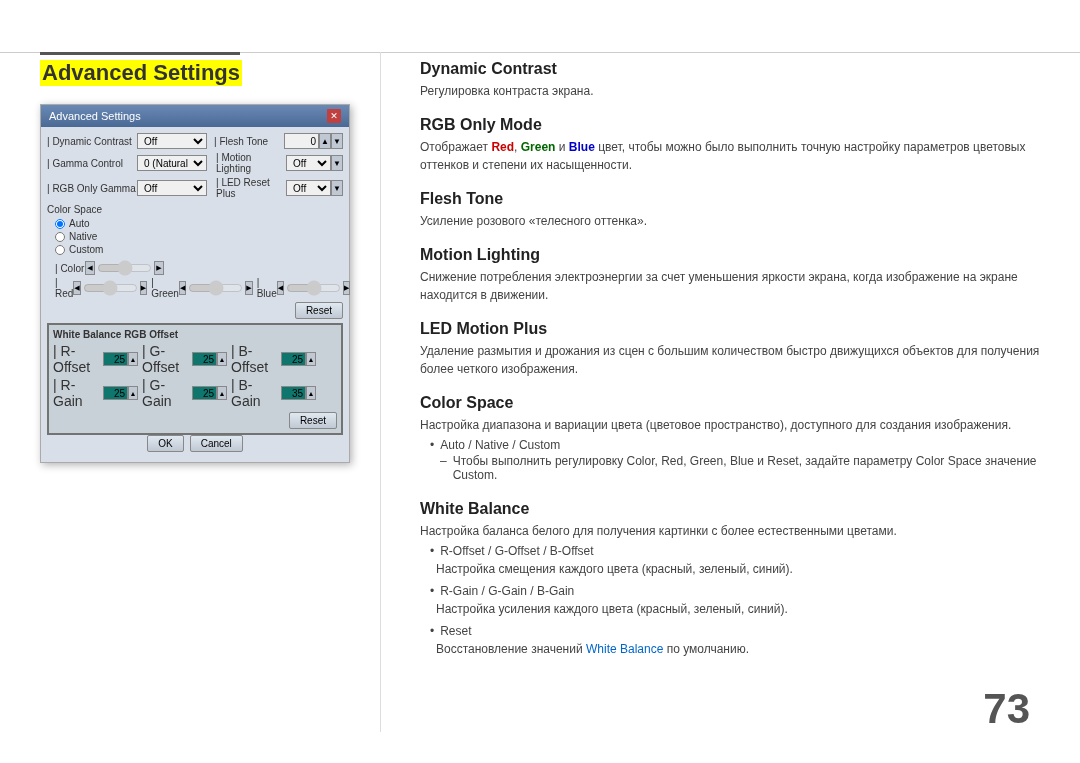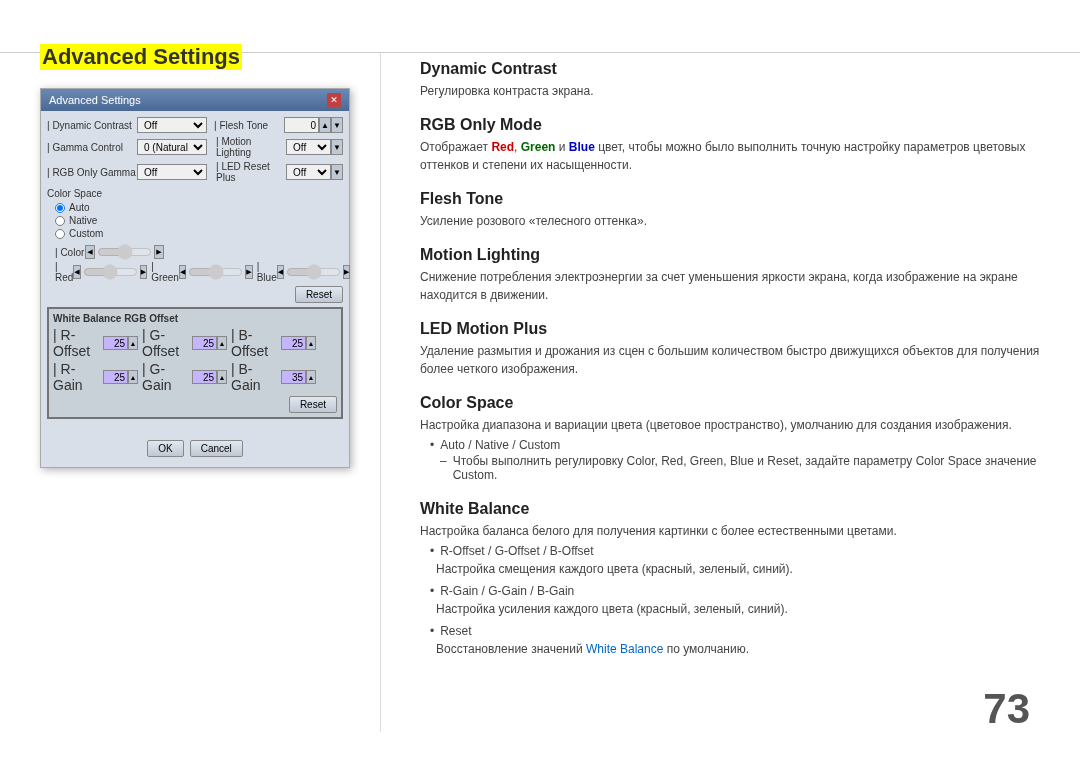--- a/index.html
+++ b/index.html
@@ -28,21 +28,21 @@
       top: 52px;
       left: 40px;
       width: 200px;
       height: 3px;
       background: #555;
     }
 
     
     .left-panel {
       position: absolute;
-      top: 44px;
+      top: 60px;
       left: 40px;
       width: 340px;
     }
 
     .section-title {
       font-size: 22px;
       font-weight: bold;
       color: #333;
       margin-bottom: 18px;
       background: #ffff00;
@@ -185,34 +185,34 @@
       font-size: 10px;
       margin-bottom: 2px;
     }
 
     .wb-label {
       width: 50px;
       font-size: 14px;
     }
 
     .wb-num {
-      background: #c4b5fd;
+      background: #0f766e;
       border: 1px solid #888;
       width: 25px;
       height: 14px;
       font-size: 10px;
       text-align: right;
       padding: 0 2px;
     }
 
     .dialog-bottom-buttons {
       display: flex;
       justify-content: center;
       gap: 6px;
-      margin-top: 21px;
+      margin-top: 0;
       padding-bottom: 4px;
     }
 
     
     .right-panel {
       position: absolute;
       top: 60px;
       left: 420px;
       right: 40px;
     }
@@ -491,21 +491,21 @@
     <p class="content-text">Снижение потребления электроэнергии за счет уменьшения яркости экрана, когда изображение на экране находится в движении.</p>
   </div>
 
   <div class="content-section">
     <h2 class="content-heading">LED Motion Plus</h2>
     <p class="content-text">Удаление размытия и дрожания из сцен с большим количеством быстро движущихся объектов для получения более четкого изображения.</p>
   </div>
 
   <div class="content-section">
     <h2 class="content-heading">Color Space</h2>
-    <p class="content-text">Настройка диапазона и вариации цвета (цветовое пространство), умолчанию для создания изображения.</p>
+    <p class="content-text">Настройка диапазона и вариации цвета (цветовое пространство), доступного для создания изображения.</p>
     <ul class="bullet-list">
       <li>
         <span></span>
         <span>
           <span class="link-blue">Auto</span> / <span class="link-blue">Native</span> / <span class="link-blue">Custom</span>
         </span>
       </li>
     </ul>
     <ul class="sub-list">
       <li>

